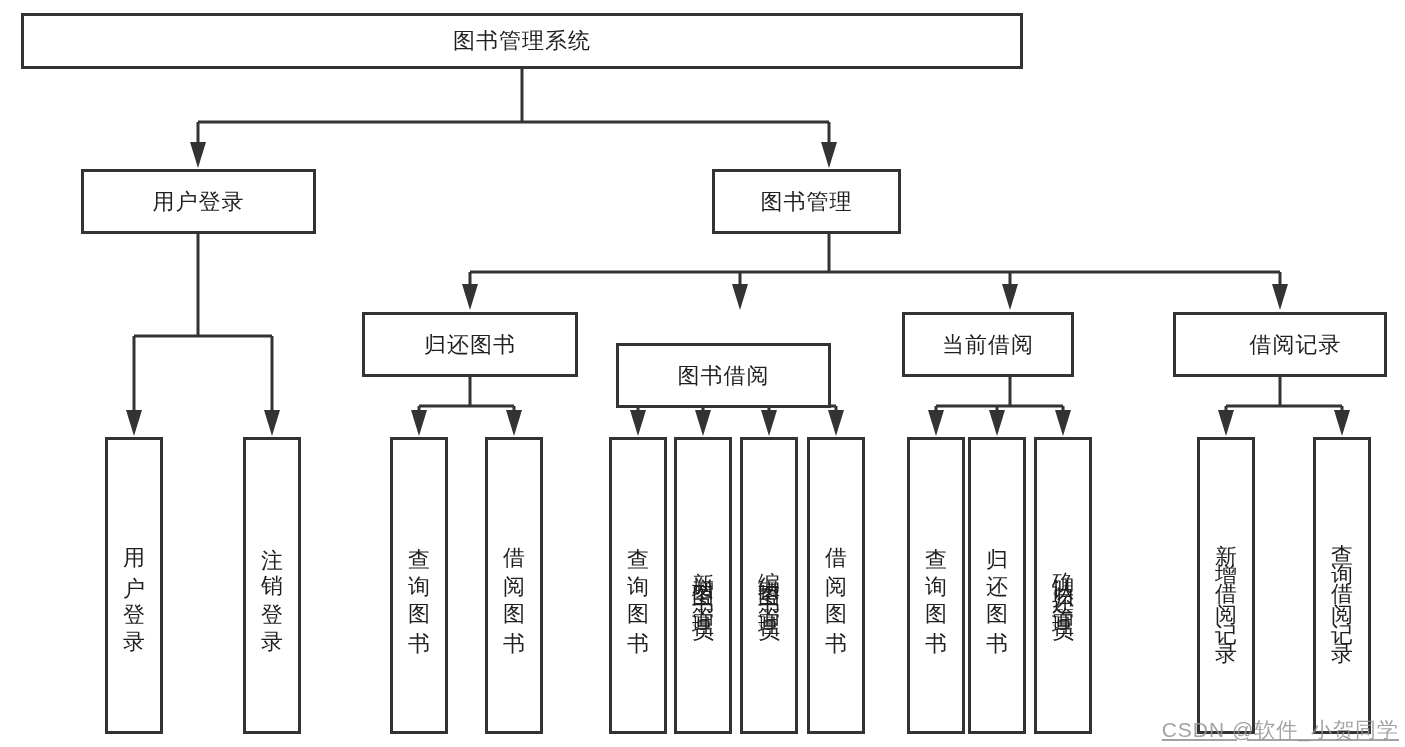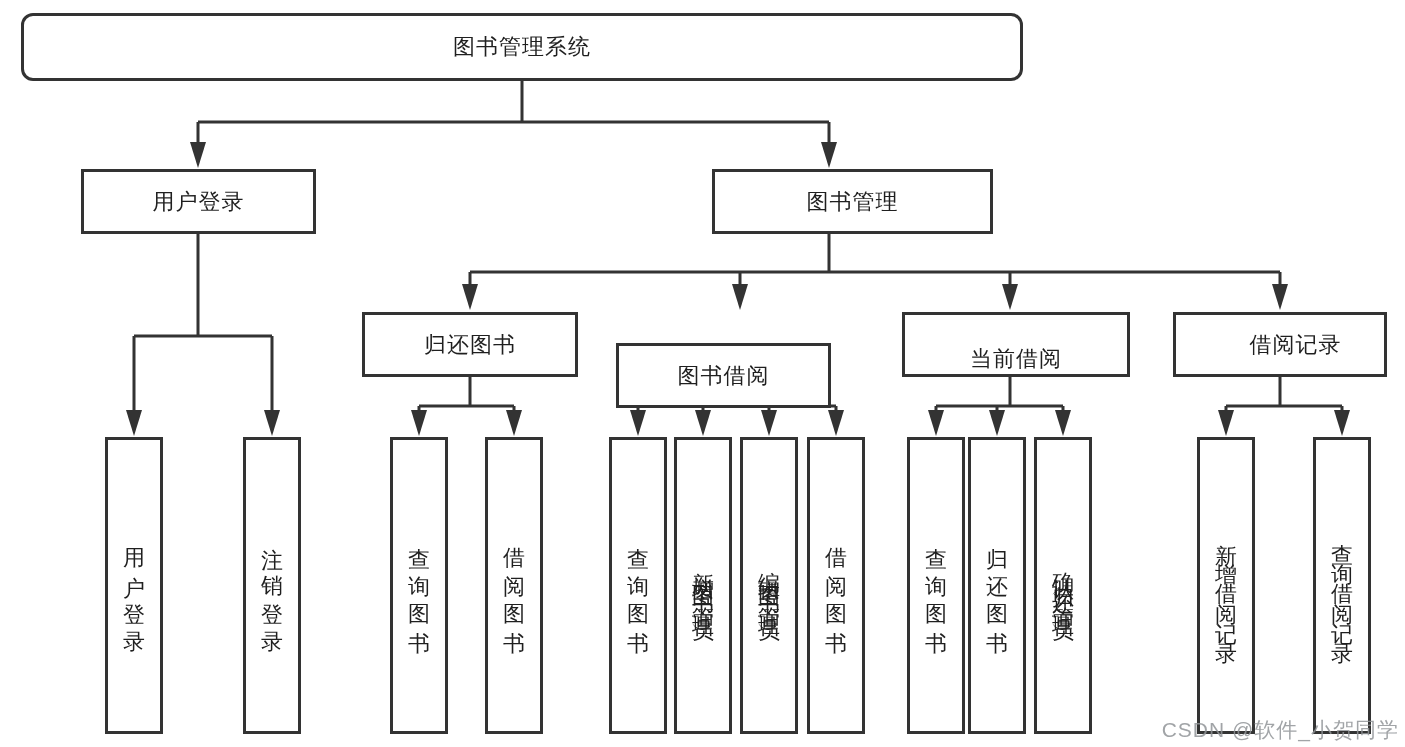--- a/index.html
+++ b/index.html
@@ -8,21 +8,21 @@
   .node{
     position:absolute;
     background:#ffffff;
     border:3px solid #333333;
     box-sizing:border-box;
     display:flex;align-items:center;justify-content:center;
     color:#1f1f1f;
     font-size:22px;
     letter-spacing:1px;
   }
-  .hbox{height:68px;border-radius:12px;}
+  .hbox{height:56px;}
   .lv2,.lv3{height:65px;}
   .vbox{
     position:absolute;
     top:437px;
     width:58px;
     height:297px;
     background:#ffffff;
     border:3px solid #333333;
     box-sizing:border-box;
     display:flex;align-items:center;justify-content:center;
@@ -42,20 +42,21 @@
   #wires path{stroke:#333333;stroke-width:3;fill:none;}
   #wires polygon{fill:#333333;stroke:none;}
   .watermark{
     position:absolute;
     right:6px;
     bottom:3px;
     font-size:21px;
     color:rgba(145,148,152,0.85);
     letter-spacing:1px;
     white-space:nowrap;
+    text-decoration:underline;
   }
 </style>
 </head>
 <body>
 
 <div id="stage">
 
   <svg id="wires" width="1405" height="747" viewBox="0 0 1405 747">
     <path d="M522,69 V122 M198,122 H829 M198,122 V146 M829,122 V146
              M198,234 V336 M134,336 H272 M134,336 V414 M272,336 V414
@@ -85,31 +86,31 @@
     <polygon points="1334,410 1350,410 1342,436"></polygon>
   </svg>
 
   <div class="node hbox" style="left:21px;top:13px;width:1002px;">
     <span>图书管理系统</span>
   </div>
 
   <div class="node lv2" style="left:81px;top:169px;width:235px;">
     <span>用户登录</span>
   </div>
-  <div class="node lv2" style="left:712px;top:169px;width:281px;">
+  <div class="node lv2" style="left:712px;top:169px;width:189px;">
     <span>图书管理</span>
   </div>
 
   <div class="node lv3" style="left:362px;top:312px;width:216px;">
     <span>归还图书</span>
   </div>
   <div class="node lv3" style="left:616px;top:312px;width:215px;margin-top:31px;">
     <span>图书借阅</span>
   </div>
-  <div class="node lv3" style="left:902px;top:312px;width:228px;align-items:flex-end;">
+  <div class="node lv3" style="left:902px;top:312px;width:172px;">
     <span>当前借阅</span>
   </div>
   <div class="node lv3" style="left:1173px;top:312px;width:214px;padding-left:31px;">
     <span>借阅记录</span>
   </div>
 
   <div class="vbox" style="left:105px;">
     <span class="vtext sp-wide">用户登录</span>
   </div>
   <div class="vbox" style="left:243px;">

